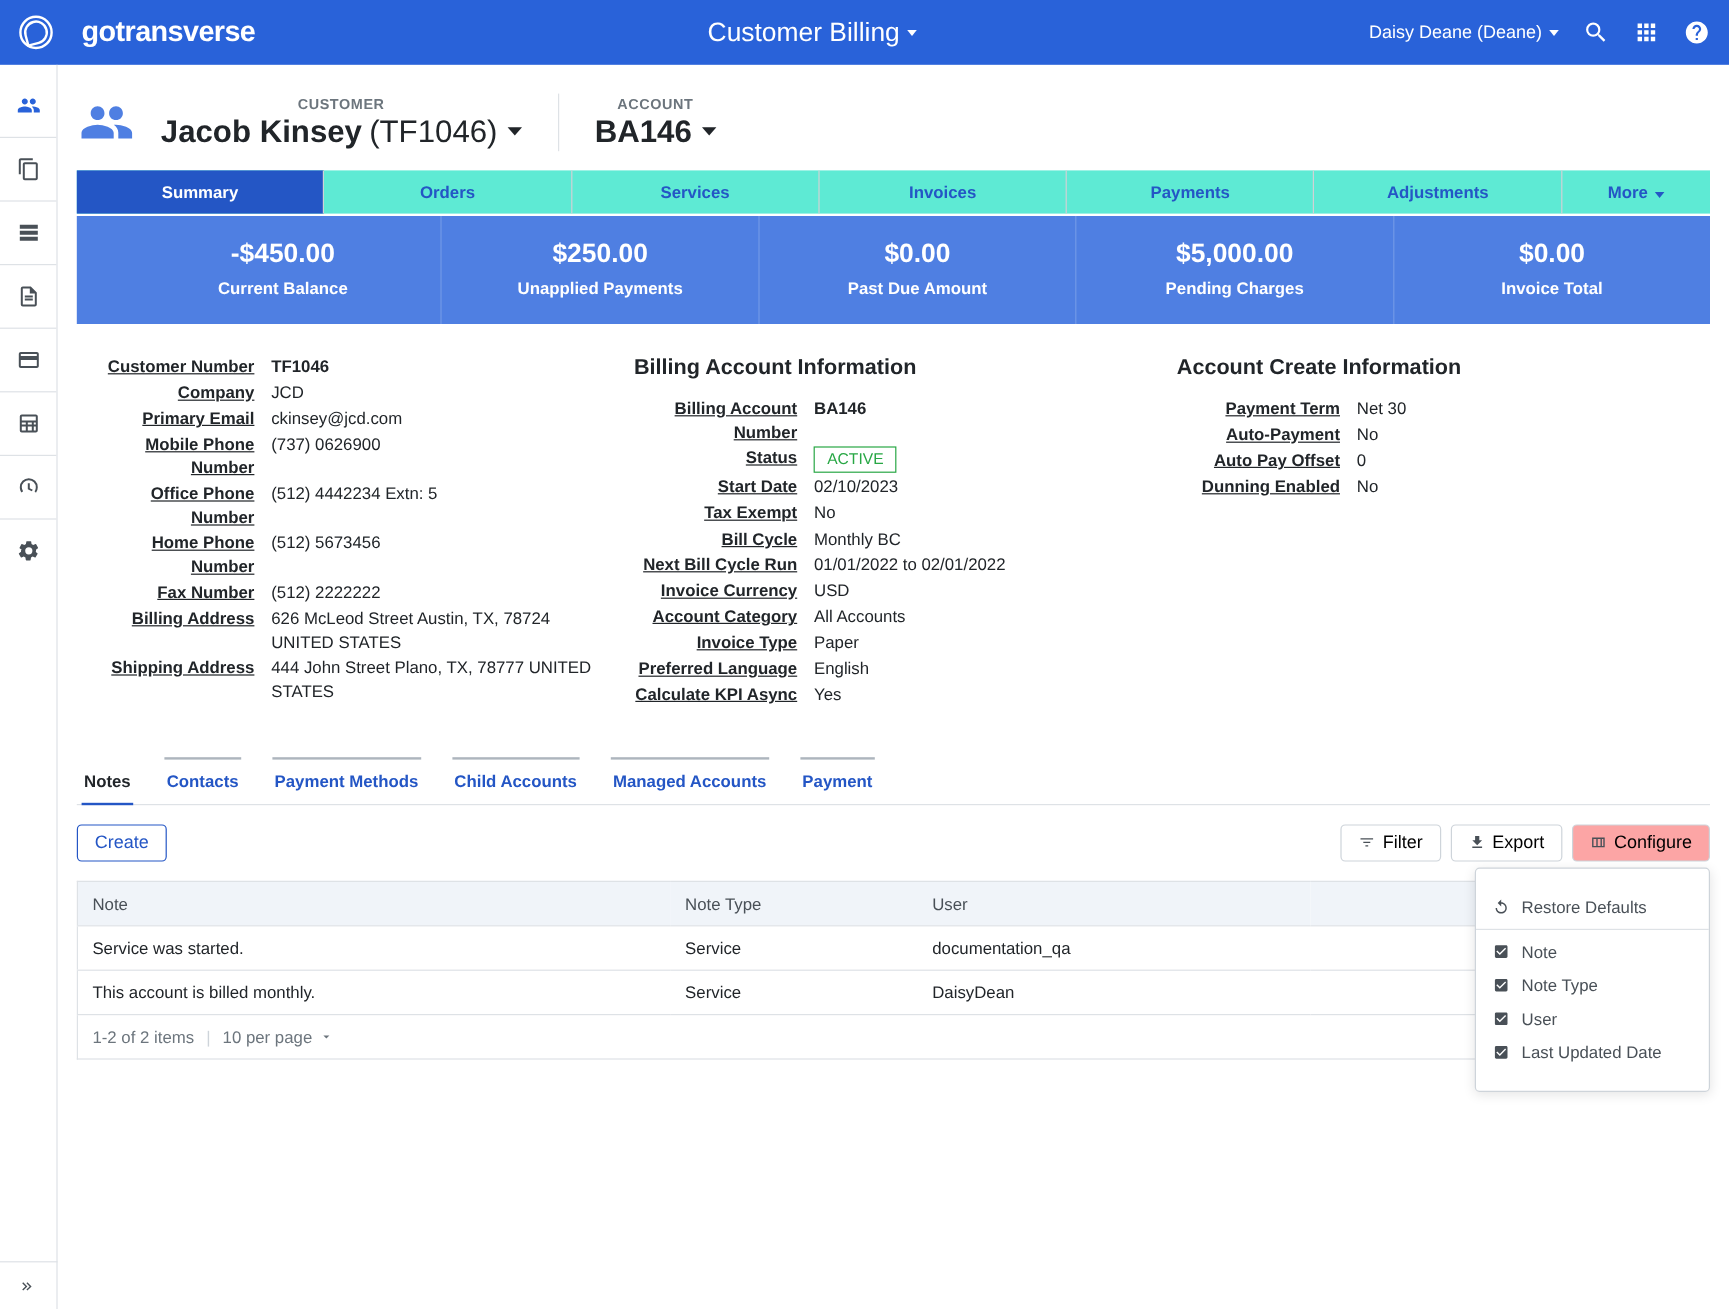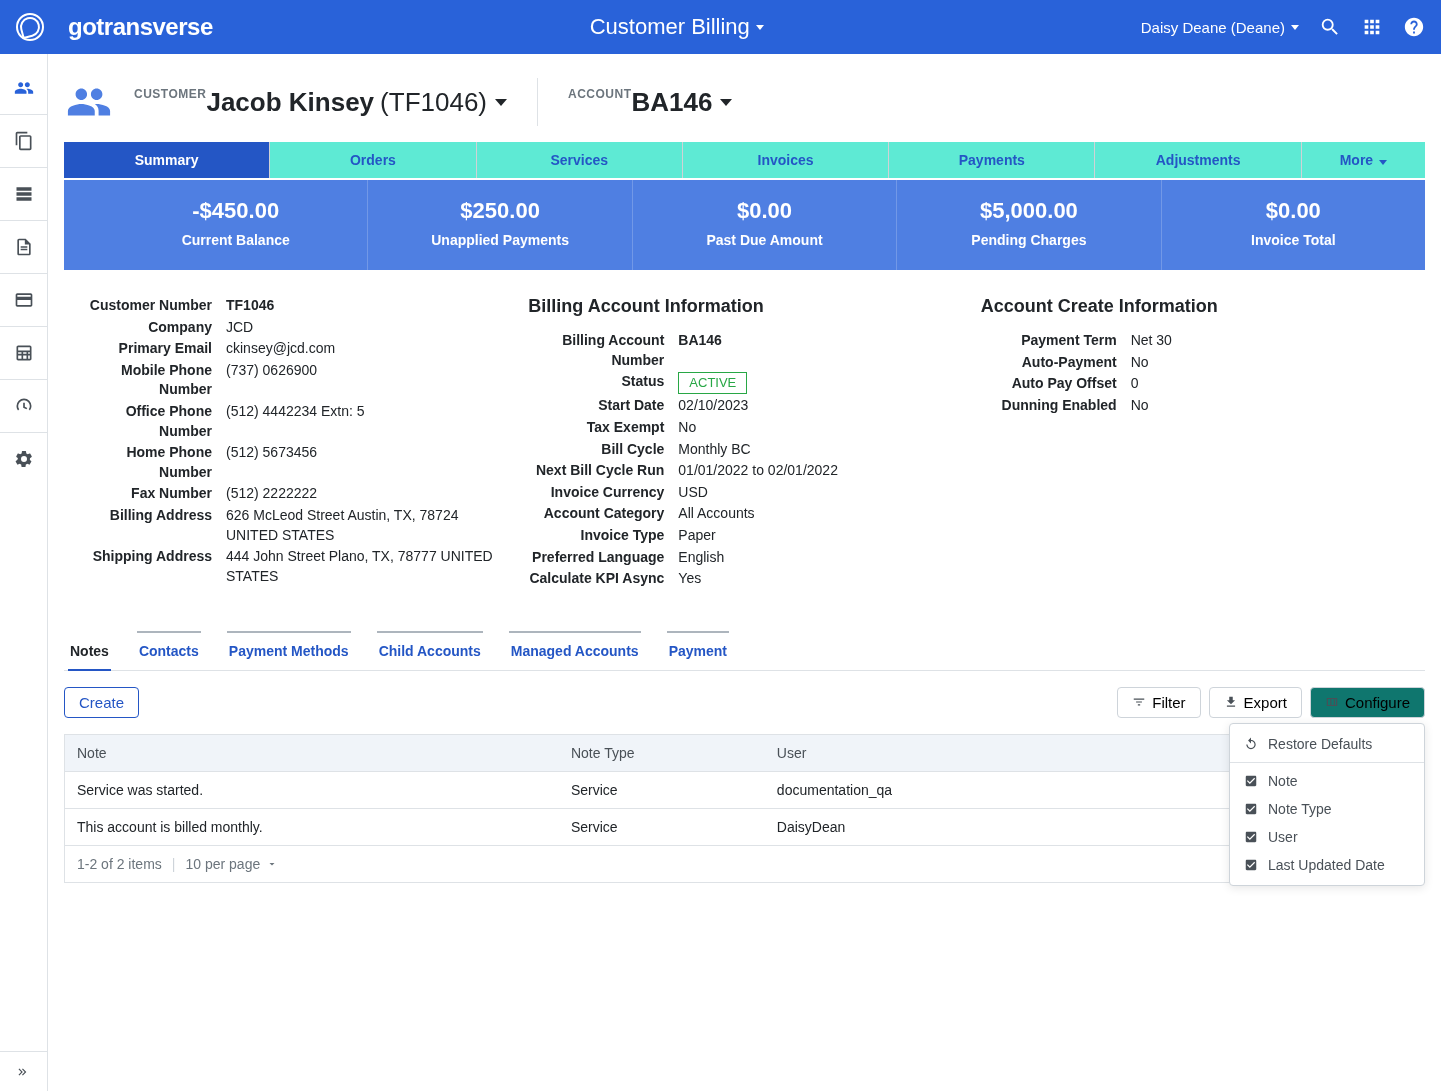--- a/index.html
+++ b/index.html
@@ -25,21 +25,21 @@
 .sidebar-item.active svg { fill: #2962D9; }
 .sidebar-spacer { flex: 1; }
 .sidebar-expand { width:48px; height:40px; display:flex; align-items:center; justify-content:center; border-top:1px solid #dee2e6;}
 .sidebar-divider { width: 100%; height: 1px; background: #dee2e6; }
 
 .main { flex: 1; padding: 16px; overflow: auto; }
 
 
 .hdr { display: flex; align-items: center; gap: 20px; padding: 8px 0 16px; }
 .hdr-icon { width: 50px; height: 46px; fill: #4F7FE2; }
-.hdr-block { display: flex; flex-direction: row; }
+.hdr-block { display: flex; flex-direction: column; align-items: center; }
 .hdr-label { font-size: 12px; font-weight: 600; color: #6c757d; letter-spacing: 0.5px; }
 .hdr-value { font-size: 26px; font-weight: 700; display:flex; align-items:center; gap:6px;}
 .hdr-value .light { font-weight: 400; }
 .hdr-sep { width: 1px; height: 48px; background: #dee2e6; margin: 0 10px; }
 
 
 .maintabs { display: flex; background: #5eead4; }
 .maintab { flex: 1; text-align: center; padding: 10px 0; font-weight: 600; color: #2456C5; cursor:pointer; border-right: 1px solid #d0d2d5;}
 .maintab.active { background: #2456C5; color: #fff; }
 .maintab:last-child { border-right: none; flex:0.6;}
@@ -49,21 +49,21 @@
 .stat { flex: 1; text-align: center; padding: 18px 0 22px; color: #fff; border-right: 1px solid rgba(255,255,255,0.2);}
 .stat:last-child { border-right:none;}
 .stat-val { font-size: 22px; font-weight: 600; }
 .stat-label { font-size: 14px; font-weight: 600; margin-top: 8px; }
 
 
 .info { display: flex; padding: 26px 12px 20px; gap: 20px; }
 .info-col { flex: 1; }
 .info-col h3 { font-size: 18px; font-weight: 700; margin-bottom: 14px; }
 .info-row { display: flex; align-items: flex-start; margin-bottom: 2px; line-height: 1.4; }
-.info-label { width: 150px; text-align: right; font-weight: 600; padding-right: 14px; color: #212529; }
+.info-label { width: 150px; text-align: right; font-weight: 600; padding-right: 14px; color: #212529; text-decoration: underline; }
 .info-val { flex: 1; }
 .info-val.bold { font-weight: 700; }
 .status-badge { display: inline-block; border: 1px solid #28a745; color: #28a745; padding: 1px 10px; font-size: 13px; font-weight:500;}
 
 
 .subtabs { display: flex; gap: 26px; border-bottom: 1px solid #dee2e6; margin-top: 20px; padding: 0 4px;}
 .subtab { padding: 10px 2px; font-weight: 600; color: #2456C5; border-bottom: 2px solid transparent; cursor:pointer; margin-bottom:-1px; border-top:2px solid #adb5bd;}
 .subtab.active { color: #212529; border-bottom: 2px solid #2456C5; border-top:2px solid transparent;}
 
 
@@ -76,21 +76,21 @@
 
 table { width: 100%; border-collapse: collapse; border: 1px solid #dee2e6; }
 thead th { background: #f0f4f9; text-align: left; padding: 10px 12px; font-weight: 500; color:#495057; border-bottom:1px solid #dee2e6;}
 thead th:last-child { text-align: right; }
 tbody td { padding: 10px 12px; border-bottom: 1px solid #dee2e6; }
 tbody td:last-child { text-align: right; }
 .tfoot { padding: 10px 12px; color: #6c757d; display:flex; align-items:center; gap:10px; border:1px solid #dee2e6; border-top:none;}
 .tfoot .sep{ color:#ced4da;}
 
 
-.cfg-menu { position: absolute; top: 36px; right: 0; background: #fff; border: 1px solid #ced4da; border-radius: 4px; box-shadow: 0 2px 10px rgba(0,0,0,0.1); width: 196px; padding: 6px 0; z-index:10;}
+.cfg-menu { position: absolute; top: 36px; right: 0; background: #fff; border: 1px solid #ced4da; border-radius: 4px; box-shadow: 0 2px 10px rgba(0,0,0,0.1); width: 196px; padding: 18px 0; z-index:10;}
 .cfg-item { padding: 6px 14px; display:flex; align-items:center; gap:10px; cursor:pointer; color:#495057;}
 .cfg-item svg { width:14px; height:14px; fill:#495057;}
 .cfg-divider { height:1px; background:#dee2e6; margin:4px 0;}
 
 .caret { width:0; height:0; border-left:4px solid transparent; border-right:4px solid transparent; border-top:5px solid currentColor; display:inline-block; margin-left:2px;}
 .caret-lg { border-left:6px solid transparent; border-right:6px solid transparent; border-top:7px solid #212529;}
 </style>
 </head>
 <body>
 
@@ -367,21 +367,21 @@
               <path d="M3 6h18v2H3zm4 5h10v2H7zm3 5h4v2h-4z"></path>
             </svg>
             <span>Filter</span>
           </button>
         <button class="btn">
             <svg viewBox="0 0 24 24">
               <path d="M19 9h-4V3H9v6H5l7 7 7-7zM5 18v2h14v-2H5z"></path>
             </svg>
             <span>Export</span>
           </button>
-        <button class="btn" style="background:#0f766e;">
+        <button class="btn" style="background:#fca5a5;">
             <svg viewBox="0 0 24 24">
               <path d="M3 5h18v14H3V5zm2 2v10h4V7H5zm6 0v10h4V7h-4zm6 0v10h2V7h-2z"></path>
             </svg>
             <span>Configure</span>
           </button>
 
         <div class="cfg-menu">
           <div class="cfg-item">
               <svg viewBox="0 0 24 24">
                 <path d="M12 5V1L7 6l5 5V7c3.31 0 6 2.69 6 6s-2.69 6-6 6-6-2.69-6-6H4c0 4.42 3.58 8 8 8s8-3.58 8-8-3.58-8-8-8z"></path>

